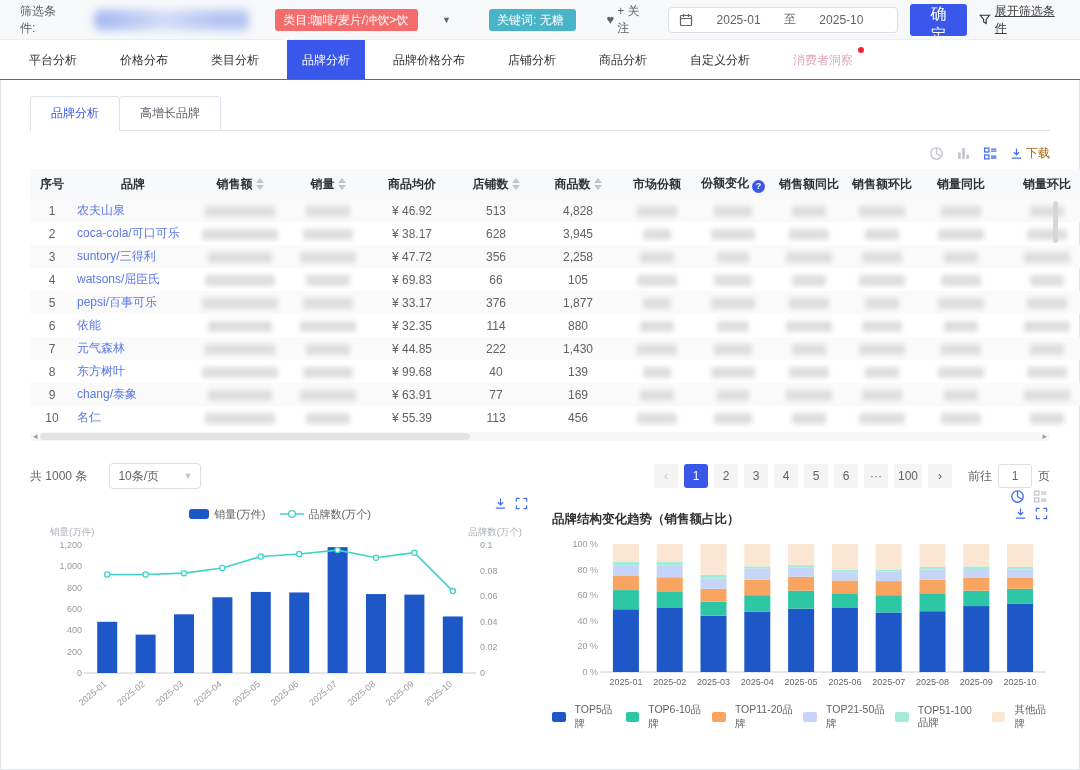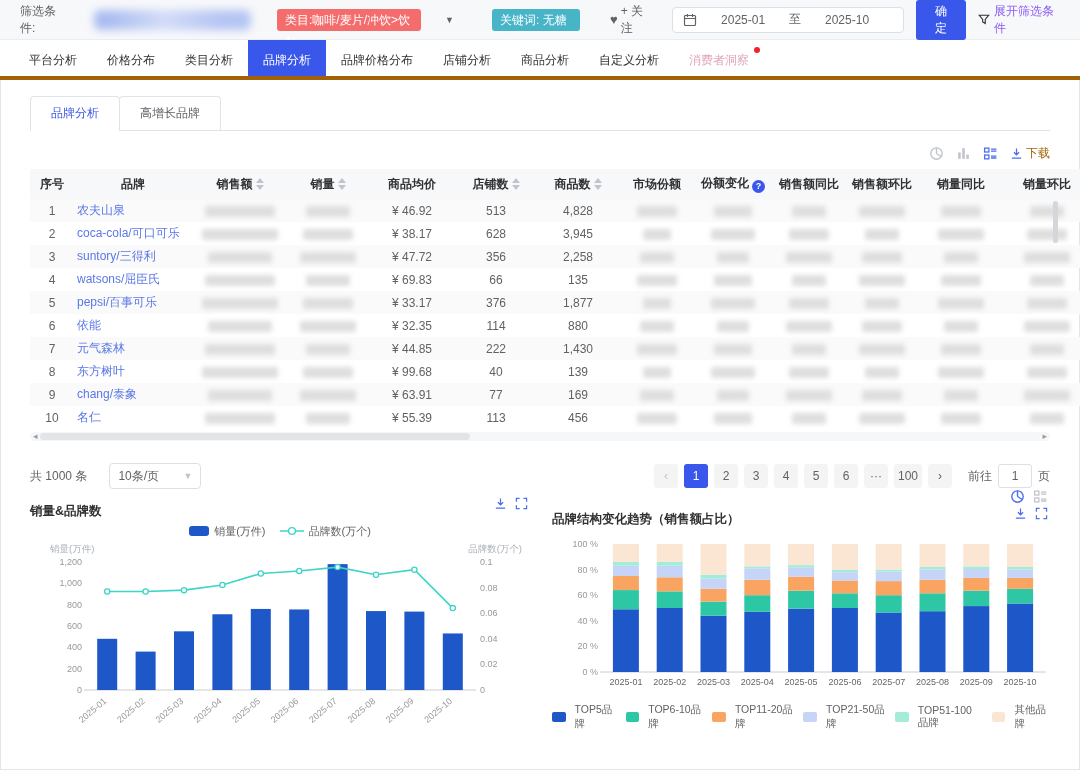--- a/index.html
+++ b/index.html
@@ -17,27 +17,27 @@
   .tag { height:22px; line-height:22px; padding:0 8px; border-radius:3px; color:#fff; font-size:12px; }
   .tag-red { background:#f56c6c; }
   .tag-teal { background:#48b4c8; margin-left:14px; }
   .tag-close { margin-left:4px; opacity:.8; font-size:11px; }
   .caret-btn { color:#606266; font-size:9px; padding:2px 4px; }
   .follow { color:#606266; margin-left:10px; display:flex; align-items:center; gap:3px; }
   .heart { font-size:13px; color:#5f6266; }
   .filter-right { margin-left:auto; display:flex; align-items:center; gap:12px; }
   .date-box { width:250px; height:26px; border:1px solid #dcdfe6; border-radius:4px; background:#fff;
               display:flex; align-items:center; justify-content:space-between; padding:0 10px; color:#606266; }
-  .btn-primary { height:40px; padding:0 14px; background:#3a57ec; color:#fff; border:none;
-                 border-radius:3px; font-size:12px; cursor:pointer; }
-  .expand { display:flex; align-items:center; gap:4px; color:#8b5cf6; }
+  .btn-primary { height:32px; padding:0 14px; background:#3a57ec; color:#fff; border:none;
+                 border-radius:3px; font-size:16px; cursor:pointer; }
+  .expand { display:flex; align-items:center; gap:4px; color:#404040;text-decoration:underline; }
 
   
-  .nav-bar { height:40px; background:#fff; border-bottom:4px solid #a16207; display:flex;
-             align-items:stretch; padding:0 14px; }
+  .nav-bar { height:40px; background:#fff; border-bottom:1px solid #a16207; display:flex;
+             align-items:stretch; padding:0 14px;gap:13px; }
   .nav-tab { line-height:40px; padding:0 15px; color:#303133; cursor:pointer; position:relative; white-space:nowrap; }
   .nav-tab.active { background:#3a57ec; color:#fff; }
   .nav-tab.muted { color:#dfa5b5; }
   .nav-dot { position:absolute; top:7px; right:4px; width:6px; height:6px; border-radius:50%; background:#f5222d; }
 
   
   .subtabs { margin:16px 30px 0; border-bottom:1px solid #dfe4ea; display:flex; }
   .subtab { height:34px; line-height:33px; padding:0 20px; border:1px solid #dfe4ea; border-bottom:none;
             border-radius:4px 4px 0 0; background:#fff; color:#606266; cursor:pointer; }
   .subtab + .subtab { margin-left:-1px; }
@@ -260,21 +260,21 @@
           <td><span class="blob" style="width: 34px;"></span></td>
           <td><span class="blob" style="width: 46px;"></span></td>
         </tr>
         <tr>
           <td>4</td>
           <td class="brand"><span class="link">watsons/屈臣氏</span></td>
           <td><span class="blob" style="width: 70px;"></span></td>
           <td><span class="blob" style="width: 44px;"></span></td>
           <td>¥ 69.83</td>
           <td>66</td>
-          <td>135</td>
+          <td>105</td>
           <td><span class="blob" style="width: 40px;"></span></td>
           <td><span class="blob" style="width: 38px;"></span></td>
           <td><span class="blob" style="width: 34px;"></span></td>
           <td><span class="blob" style="width: 46px;"></span></td>
           <td><span class="blob" style="width: 40px;"></span></td>
           <td><span class="blob" style="width: 34px;"></span></td>
         </tr>
         <tr>
           <td>5</td>
           <td class="brand"><span class="link">pepsi/百事可乐</span></td>
@@ -407,21 +407,20 @@
         <svg width="13" height="13" viewBox="0 0 14 14">
             <path d="M7 1.5v7M4.2 5.6L7 8.4l2.8-2.8M2 12h10" fill="none" stroke="currentColor" stroke-width="1.3"></path>
           </svg>
       </span>
       <span class="icon-btn ic-blue">
         <svg width="13" height="13" viewBox="0 0 14 14">
             <path d="M1.5 5V1.5H5M9 1.5h3.5V5M12.5 9v3.5H9M5 12.5H1.5V9" fill="none" stroke="currentColor" stroke-width="1.3"></path>
           </svg>
       </span>
     </div>
-    <div class="c-title">销量&amp;品牌数</div>
     <div class="legend1" id="legend1">
         <span class="legend-item">
           <span class="l1-bar"></span>
           <span>销量(万件)</span>
         </span>
         <span class="legend-item">
           <svg width="24" height="10" viewBox="0 0 24 10">
             <line x1="0" y1="5" x2="24" y2="5" stroke="#3fd4c5" stroke-width="1.5"></line>
             <circle cx="12" cy="5" r="3.4" fill="#fff" stroke="#3fd4c5" stroke-width="1.4"></circle>
           </svg>

